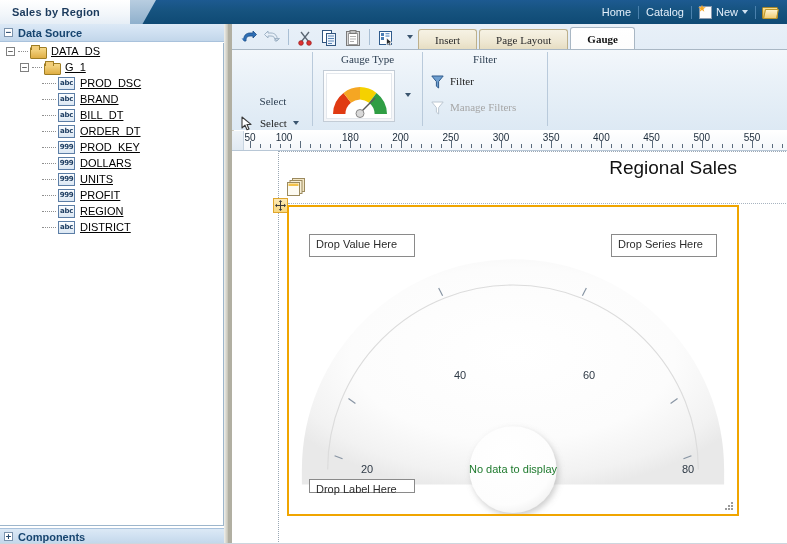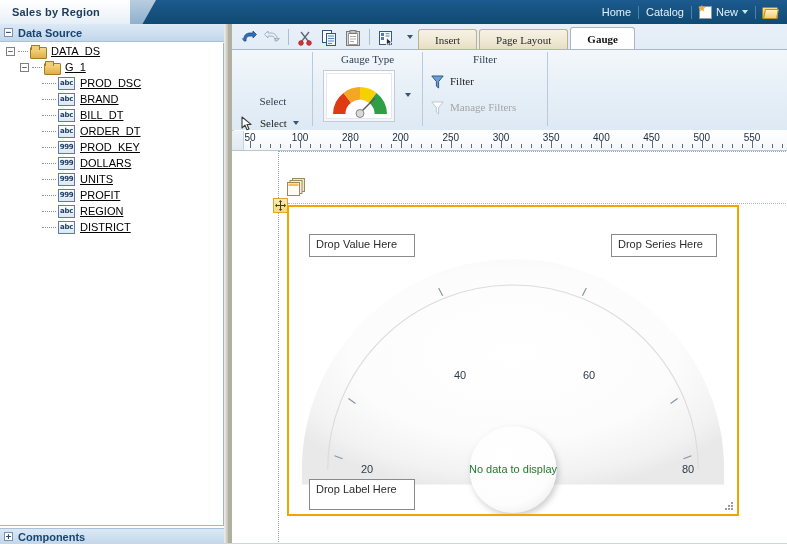--- a/index.html
+++ b/index.html
@@ -229,21 +229,21 @@
     position: absolute; left: 8px; top: 54px; width: 452px; height: 311px;
     border: 2px solid #f0a500; background: #ffffff; overflow: hidden;
   }
   .gauge-face { position:absolute; left:0; top:0; width:100%; height:100%; }
   .droptgt {
     position: absolute; background: #ffffff; border: 1px solid #8a8a8a;
     font-size: 11px; color: #2b2b2b; padding: 3px 6px; white-space: nowrap;
   }
   .dv { left: 20px; top: 27px; width: 106px; height: 23px; }
   .ds { right: 20px; top: 27px; width: 106px; height: 23px; }
-  .dl { left: 20px; top: 272px; width: 106px; height: 31px; }
+  .dl { left: 20px; top: 272px; width: 106px; height: 14px; }
   .nodata {
     position: absolute; left: 50%; top: 256px; transform: translateX(-50%);
     color: #1f7a2e; font-size: 11px; white-space: nowrap; font-weight: 500;
   }
   .ticklbl { position: absolute; font-size: 11px; color: #2f3a46; }
   .resize-grip { position:absolute; right:3px; bottom:3px; width:9px;height:9px; }
   .resize-grip i { position:absolute; width:2px;height:2px;background:#9a9a9a; }
   .bottom-strip { position:absolute; left:0; bottom:0; width:787px; height:1px; background:#cdd6de; }
 </style>
 </head>
@@ -503,23 +503,23 @@
         </div>
       </div>
       <div class="rgroup-sep" style="left:315px;"></div>
     </div>
   </div>
 
   <div class="ruler" id="ruler">
     <div class="ruler-corner"></div>
   <div class="rnum" style="left: 18px;">50</div>
       <div class="rtick" style="left: 18px; height: 7px;"></div>
-      <div class="rnum" style="left: 68px;">100</div>
+      <div class="rnum" style="left: 52px;">100</div>
       <div class="rtick" style="left: 68.2px; height: 7px;"></div>
-      <div class="rnum" style="left: 118.4px;">280</div>
+      <div class="rnum" style="left: 118.4px;">180</div>
       <div class="rtick" style="left: 118.4px; height: 7px;"></div>
       <div class="rnum" style="left: 168.6px; text-align: right;">200</div>
       <div class="rtick" style="left: 168.6px; height: 7px;"></div>
       <div class="rnum" style="left: 218.8px;">250</div>
       <div class="rtick" style="left: 218.8px; height: 7px;"></div>
       <div class="rnum" style="left: 269px;">300</div>
       <div class="rtick" style="left: 269px; height: 7px;"></div>
       <div class="rnum" style="left: 319.2px;">350</div>
       <div class="rtick" style="left: 319.2px; height: 7px;"></div>
       <div class="rnum" style="left: 369.4px;">400</div>
@@ -576,20 +576,21 @@
       <div class="rtick" style="left: 540.08px; height: 4px;"></div>
       <div class="rtick" style="left: 550.12px; height: 4px;"></div>
     </div>
 
   <div class="canvas">
     <div class="canvas-left-gut"></div>
 
     <div class="page">
       <div class="page-top-dots"></div>
 
+      <div class="title-text">Regional Sales</div>
 
       <div class="layers-ico">
         <svg width="24" height="20" viewBox="0 0 24 20">
           <rect x="7.5" y="0.5" width="12" height="13" fill="#f3e6c5" stroke="#9b8a5e"></rect>
           <rect x="5" y="2.5" width="12" height="13" fill="#f7efd8" stroke="#9b8a5e"></rect>
           <rect x="2.5" y="4.5" width="12" height="13" fill="#fdfbf2" stroke="#9b8a5e"></rect>
           <rect x="3.5" y="5.5" width="10" height="2.5" fill="#f2c24a"></rect>
         </svg>
       </div>
 

